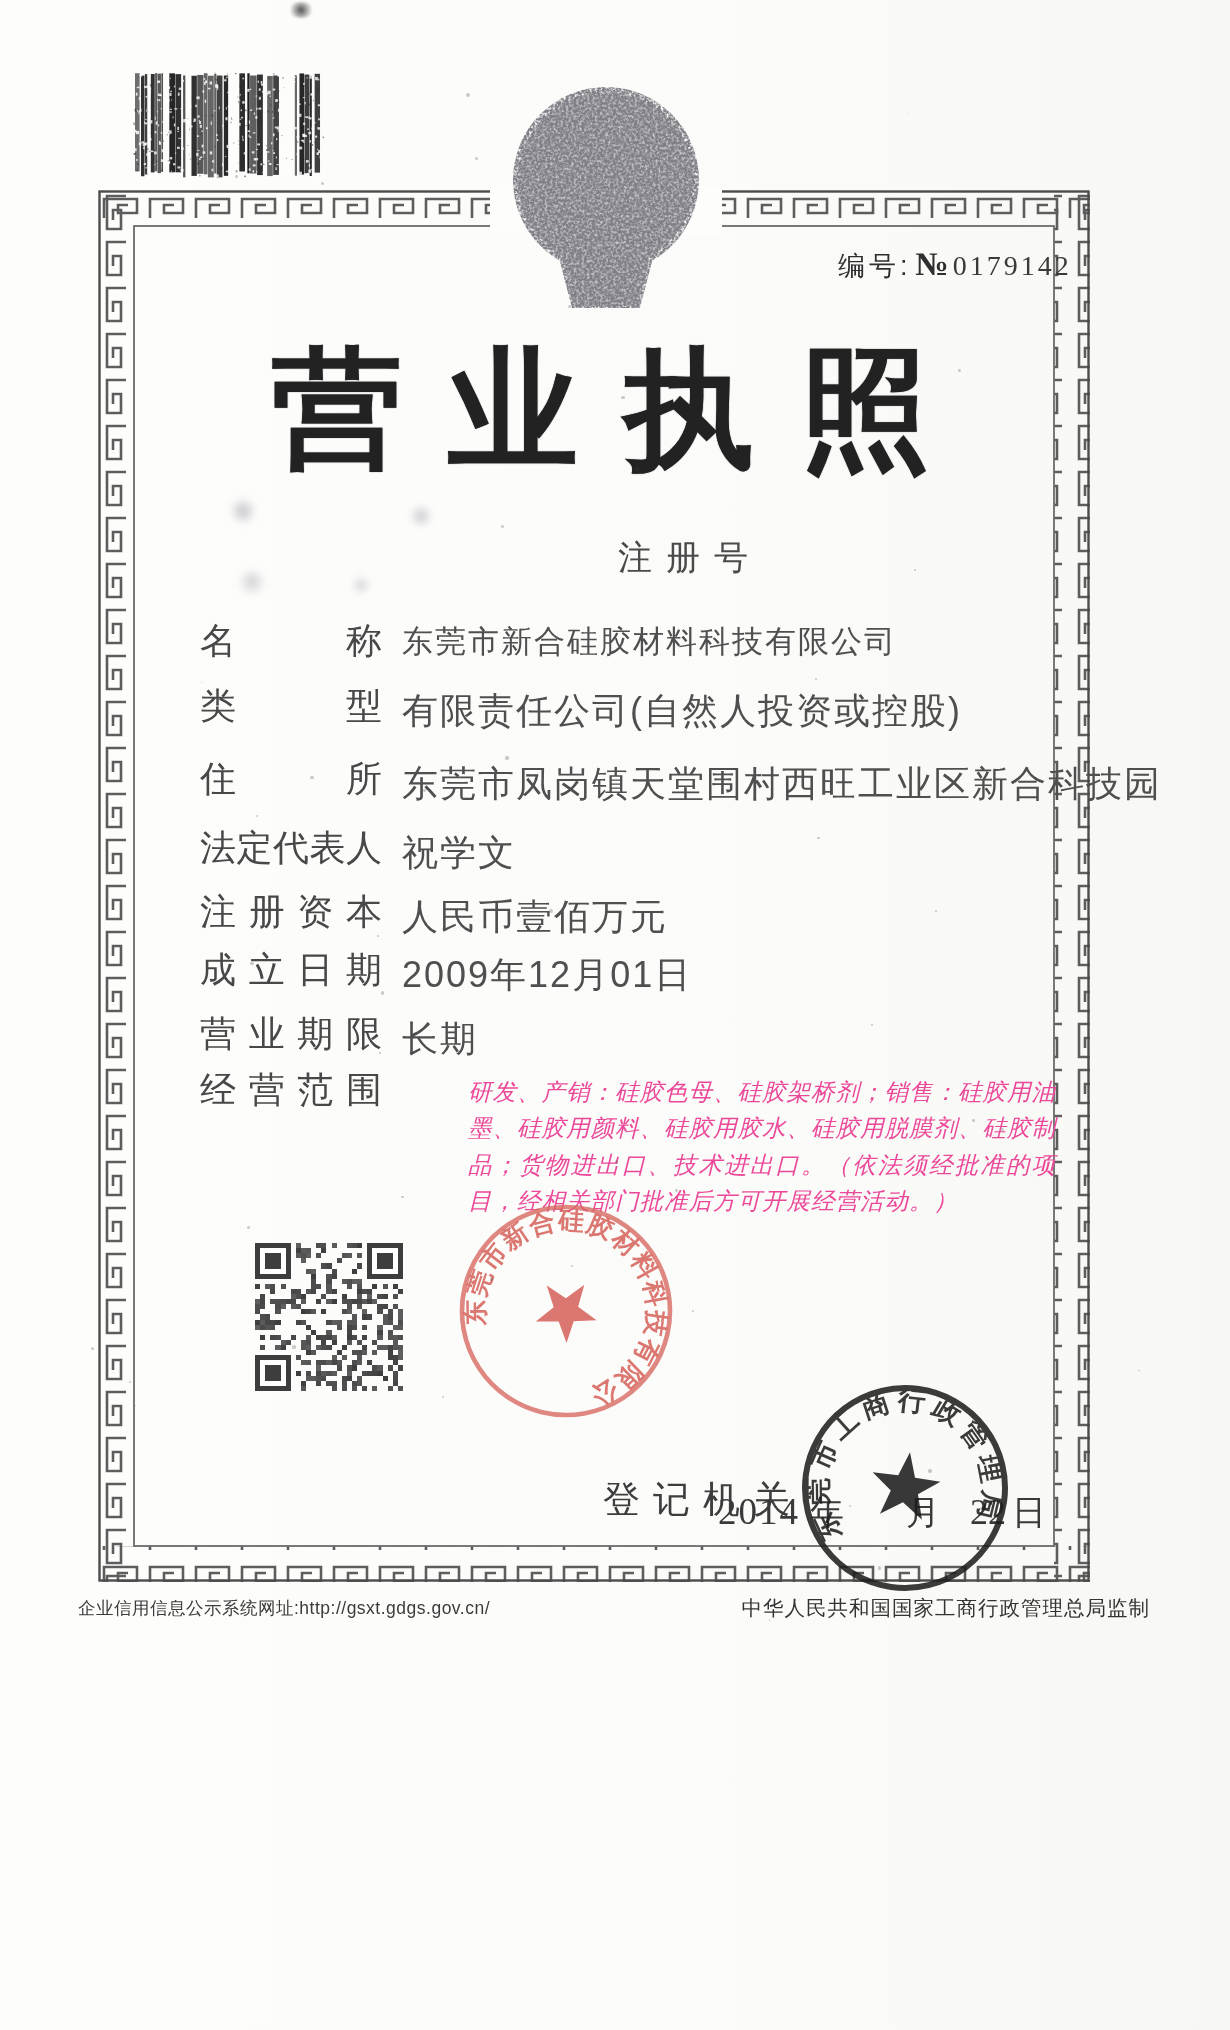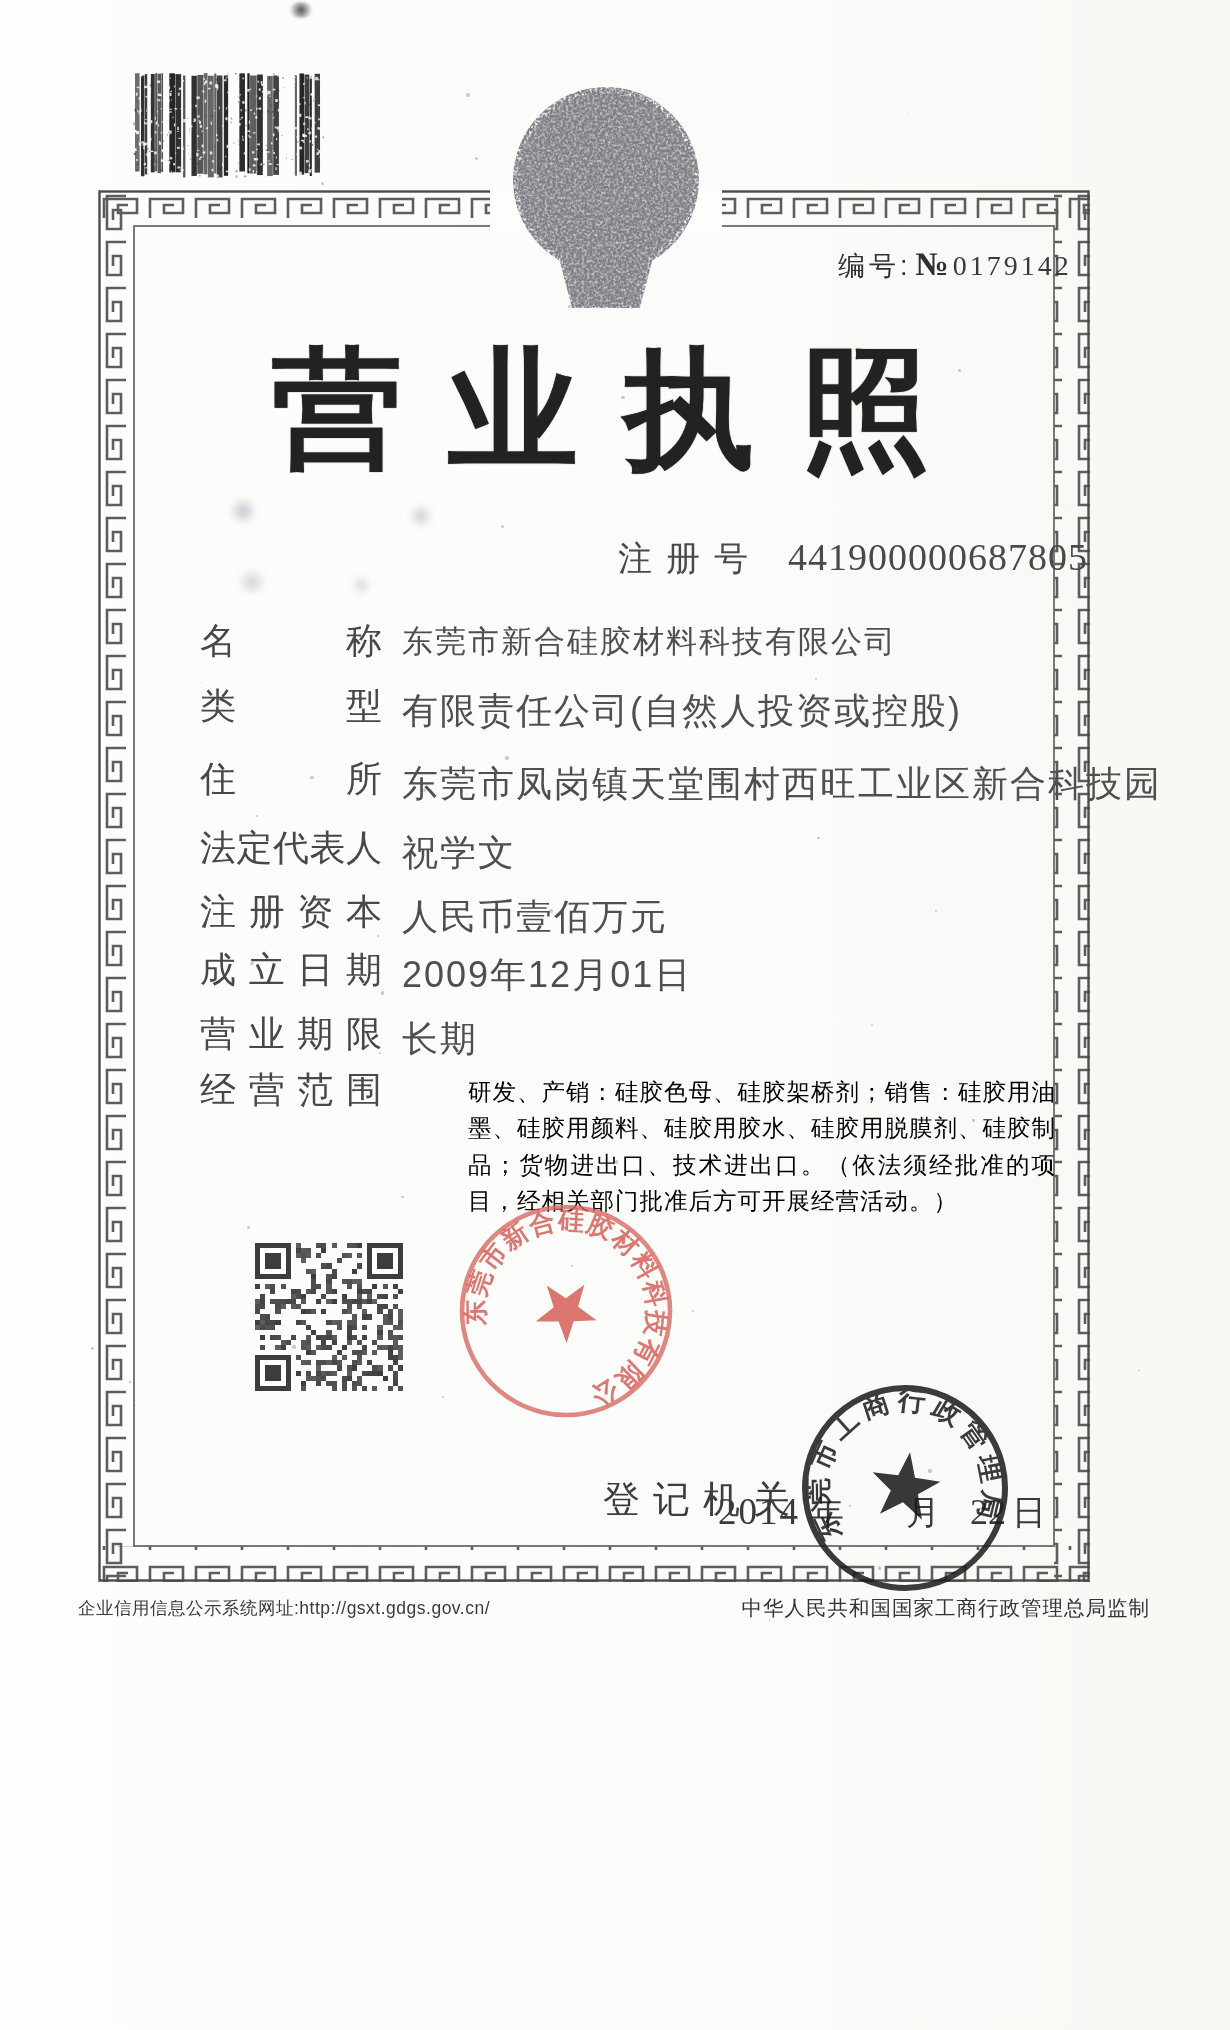--- a/index.html
+++ b/index.html
@@ -18,21 +18,21 @@
   .title{top:338px;left:272px;width:730px;font-size:130px;line-height:1.1;font-weight:bold;
          letter-spacing:46px;color:#222;white-space:nowrap;text-shadow:0 0 1px #333;}
   
   .regline{top:535px;left:618px;display:flex;align-items:baseline;gap:26px;}
   .regline .lbl{font-size:34px;letter-spacing:14px;color:#4a4a4a;}
   .regline .val{font-family:"Liberation Serif",serif;font-size:38px;letter-spacing:1px;color:#4a4a4a;}
   
   .row{position:absolute;left:200px;display:flex;align-items:flex-start;}
   .row .lbl{width:182px;font-size:36px;color:#484848;text-align:justify;text-align-last:justify;line-height:1.2;flex:none;}
   .row .val{margin-left:20px;font-size:36px;color:#4f4f4f;letter-spacing:2px;line-height:1.25;padding-top:4px;}
-  .row.scope .val{margin-left:86px;width:588px;font-size:23.5px;letter-spacing:1px;line-height:1.55;padding-top:6px;color:#000000;text-align:justify;}
+  .row.scope .val{margin-left:86px;width:588px;font-size:23.5px;letter-spacing:1px;line-height:1.55;padding-top:6px;color:#ec4899;text-align:justify;font-style:italic;}
   
   .registrar{top:1440px;left:603px;font-size:37px;letter-spacing:13px;color:#3d3d3d;margin-top:35px;}
   .dateline{top:1490px;left:718px;font-size:34px;color:#3a3a3a;display:flex;align-items:baseline;}
   .dateline .yr{font-family:"Liberation Serif",serif;font-size:37px;letter-spacing:2px;margin-right:10px;}
   .dateline .gap1{width:62px;} .dateline .gap2{width:30px;}
   .dateline .dd{font-family:"Liberation Serif",serif;font-size:36px;margin-right:6px;}
   
   .footL{top:1596px;left:78px;font-size:17.5px;letter-spacing:.5px;color:#3b3b3b;}
   .footR{top:1594px;left:680px;width:470px;text-align:right;font-size:20.5px;letter-spacing:1px;color:#333;font-weight:500;}
   
@@ -558,21 +558,20 @@
 <div class="abs serial">
   <span class="lbl">编号:</span>
   <span class="numero">№</span>
   <span class="num">0179142</span>
 </div>
 
 <div class="abs title">营业执照</div>
 
 <div class="abs regline">
   <span class="lbl">注册号</span>
-  <span class="val">441900000687805</span>
 </div>
 
 <div class="row" style="top:619px">
   <span class="lbl">名称</span>
   <span class="val" style="font-size:31px">东莞市新合硅胶材料科技有限公司</span>
 </div>
 <div class="row" style="top:684px">
   <span class="lbl">类型</span>
   <span class="val">有限责任公司(自然人投资或控股)</span>
 </div>

